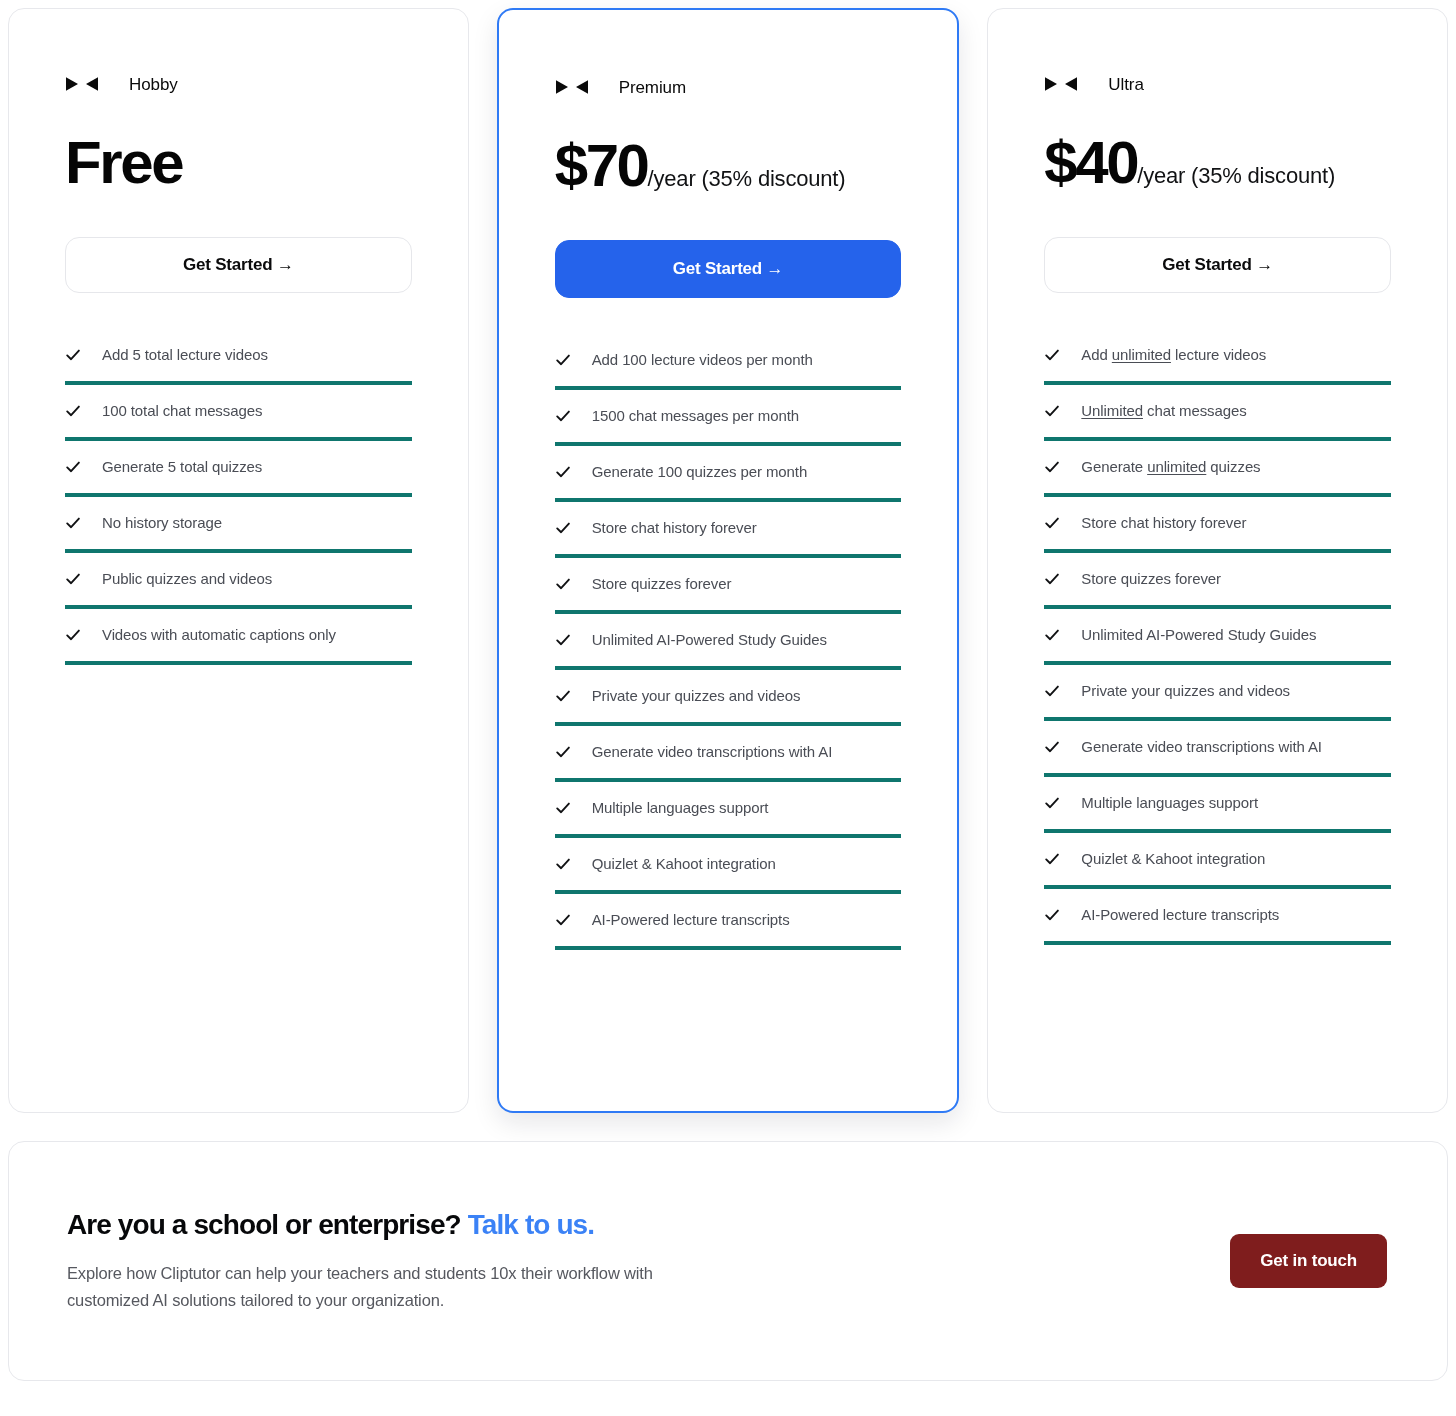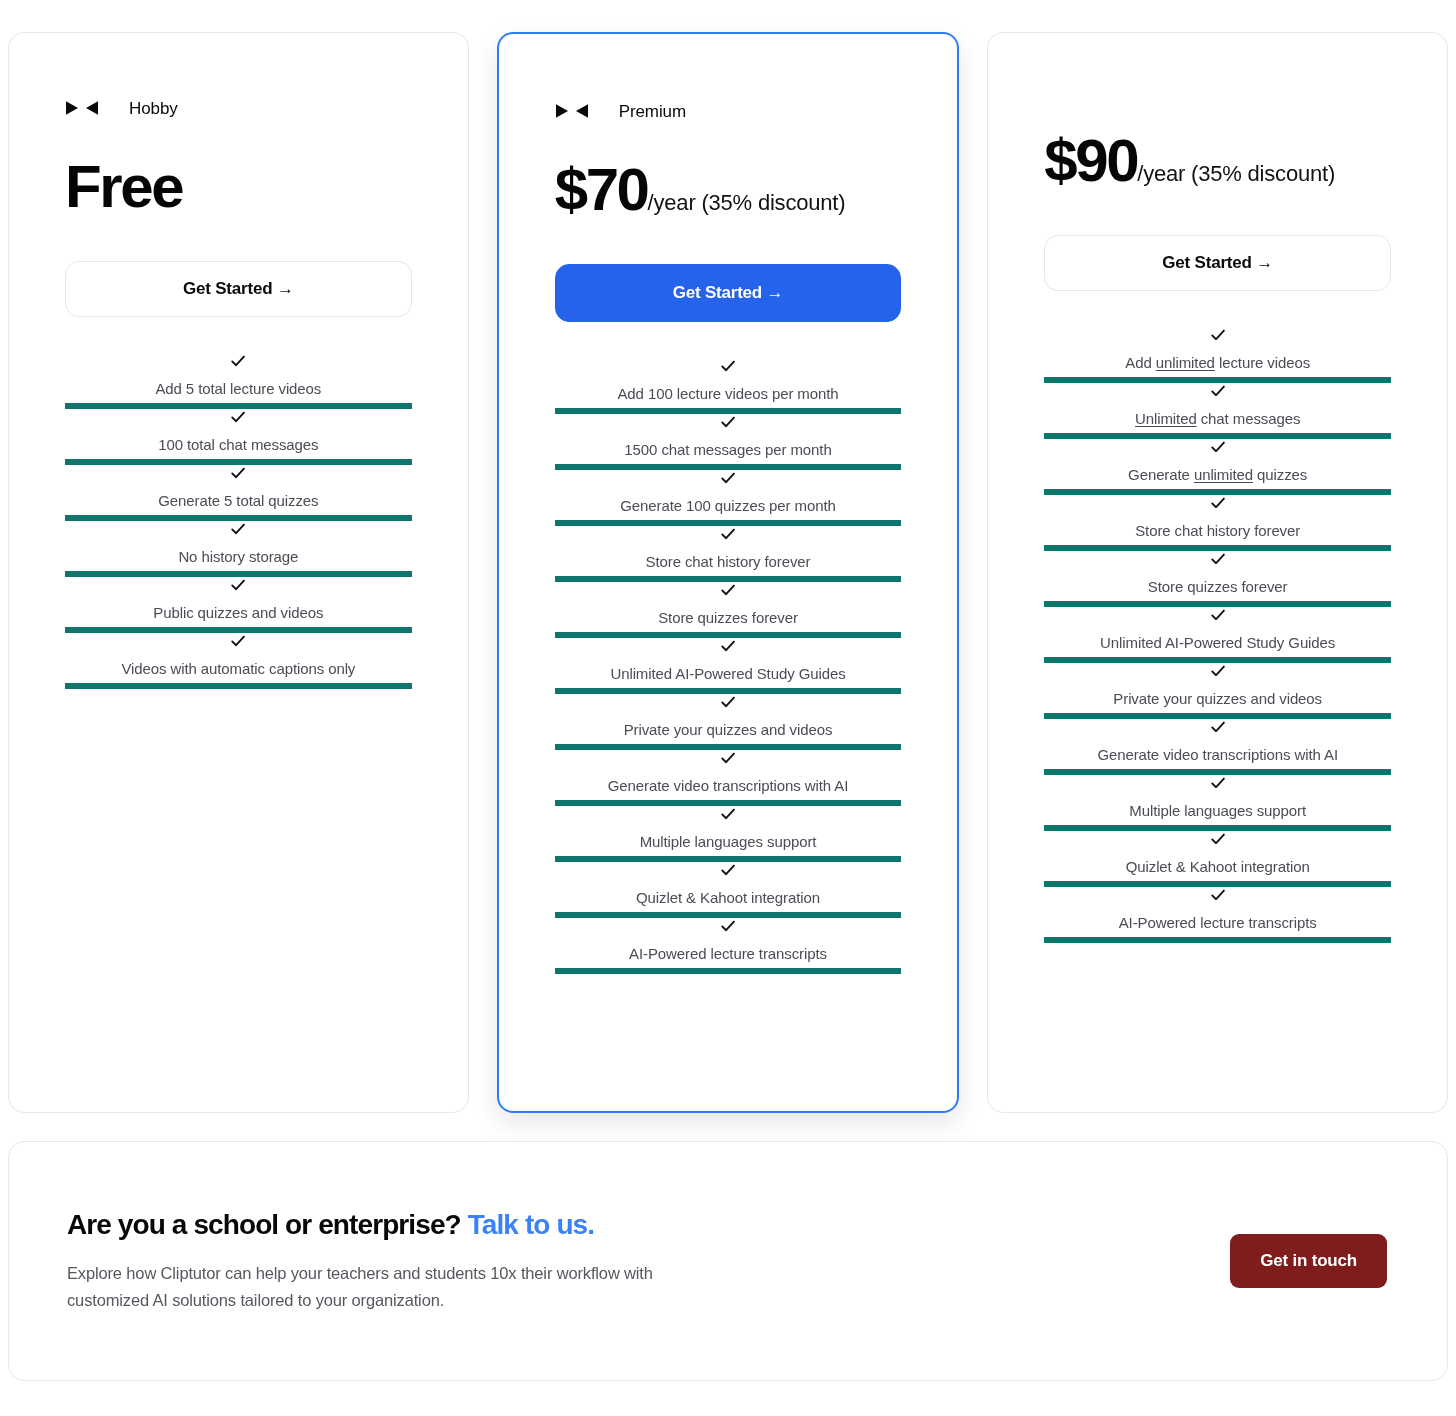--- a/index.html
+++ b/index.html
@@ -32,21 +32,20 @@
     align-items: stretch;
   }
 
   .card {
     position: relative;
     flex: 1 1 0;
     background: #ffffff;
     border: 1px solid #e7e8ec;
     border-radius: 16px;
     padding: 62px 56px 0 56px;
-    margin-top: 24px;
   }
 
   .card.featured {
     border: 2px solid #2f7af5;
     box-shadow: 0 10px 26px rgba(17, 24, 39, 0.10);
     padding-top: 64px;
   }
 
   
   .plan-head {
@@ -126,24 +125,23 @@
 
   
   .features {
     margin-top: 36px;
     list-style: none;
   }
 
   .feature {
     display: flex;
     align-items: center;
-    gap: 11px;
+    gap: 21px;
     height: 56px;
-    border-bottom: 6px solid #0f766e;
-    flex-direction: column;
+    border-bottom: 4px solid #0f766e;
   }
 
   .check-icon {
     flex: 0 0 auto;
     width: 16px;
     height: 16px;
     display: block;
   }
 
   .feature-text {
@@ -339,22 +337,29 @@
           </li>
           <li class="feature">
             <svg class="check-icon" viewBox="0 0 16 16" fill="none">
               <path d="M2.2 8.4 L6.1 12.2 L13.9 3.6" stroke="#111214" stroke-width="1.9" stroke-linecap="round" stroke-linejoin="round"></path>
             </svg>
             <span class="feature-text">AI-Powered lecture transcripts</span>
           </li>
         </ul>
       </div>
       <div class="card">
+        <div class="plan-head">
+          <svg class="brand-mark" viewBox="0 0 34 18">
+            <path d="M1 2.2 L1 15.8 L13 9 Z" fill="#0a0a0a"></path>
+            <path d="M33 2.2 L33 15.8 L21 9 Z" fill="#0a0a0a"></path>
+          </svg>
+          <span class="plan-name">Ultra</span>
+        </div>
         <div class="price-row">
-          <span class="price-amount">$90</span>
+          <span class="price-amount">$40</span>
           <span class="price-period">/year (35% discount)</span>
         </div>
         <div class="cta ghost">Get Started →</div>
         <ul class="features">
           <li class="feature">
             <svg class="check-icon" viewBox="0 0 16 16" fill="none">
               <path d="M2.2 8.4 L6.1 12.2 L13.9 3.6" stroke="#111214" stroke-width="1.9" stroke-linecap="round" stroke-linejoin="round"></path>
             </svg>
             <span class="feature-text">Add <u>unlimited</u> lecture videos</span>
           </li>

